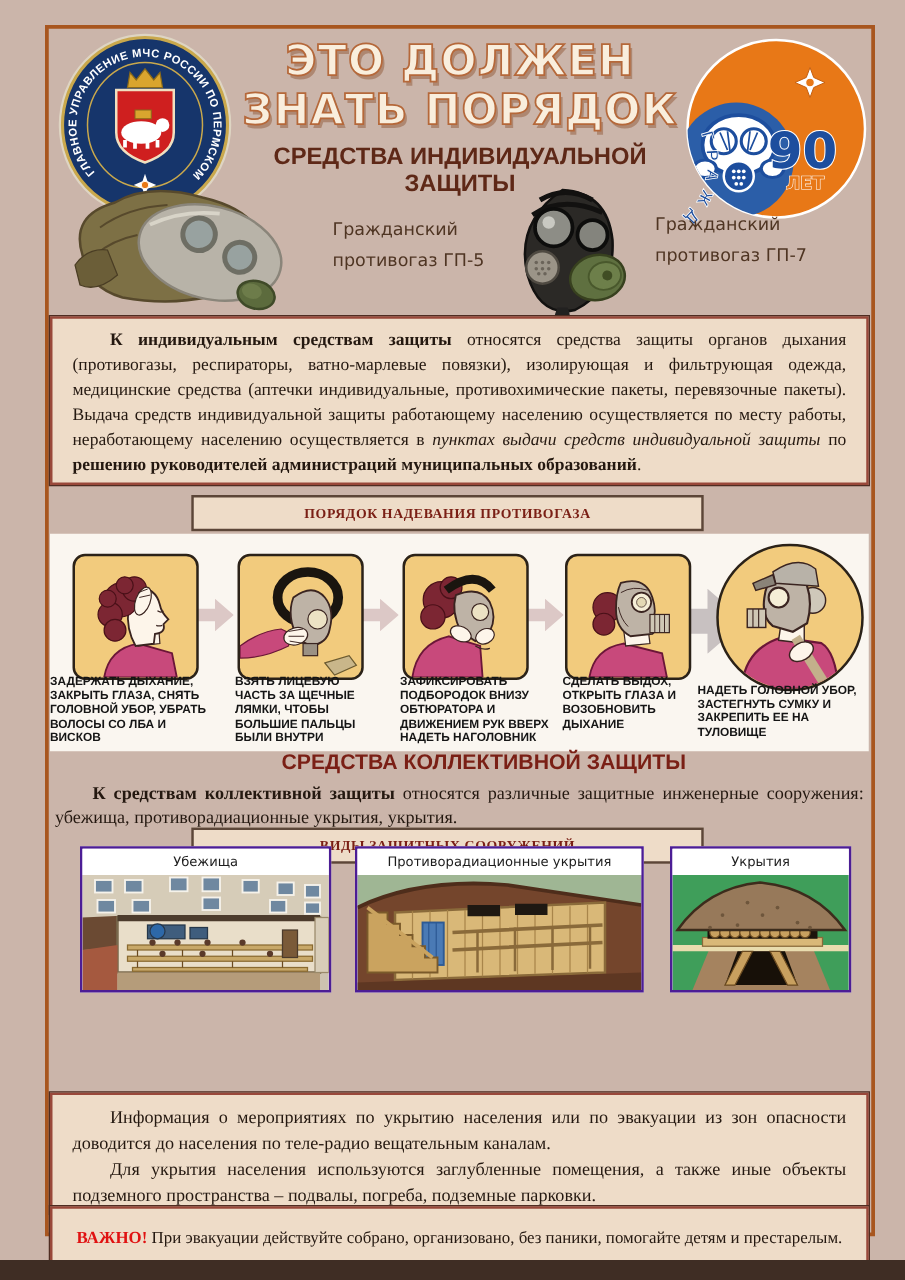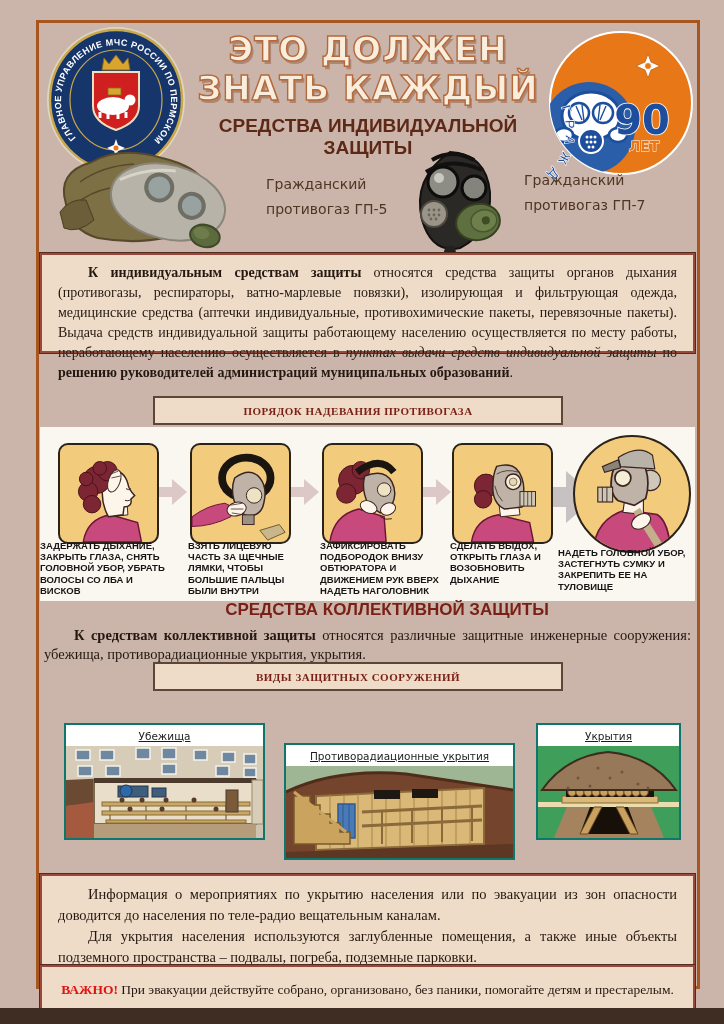--- a/index.html
+++ b/index.html
@@ -35,22 +35,22 @@
   .sq svg,.circ svg{width:100%;height:100%;display:block;}
   .cap{position:absolute;top:113px;font-family:"Liberation Sans",sans-serif;font-weight:bold;
       font-size:9.5px;line-height:1.18;color:#151515;}
   .arrow{position:absolute;top:52px;}
   
   .sect-head{left:0;top:600px;width:724px;text-align:center;font-family:"Liberation Sans",sans-serif;
       font-weight:bold;font-size:17px;color:#7a1f15;padding-left:25px;}
   .coll-text{left:40px;top:622px;width:655px;font-size:14.5px;line-height:19px;text-align:justify;}
   .coll-text p{margin:4px;text-indent:30px;}
   
-  .card{position:absolute;top:723px;height:117px;background:#fff;border:2px solid #0f766e;
-      box-sizing:border-box;text-decoration:underline;}
+  .card{position:absolute;top:677px;height:117px;background:#fff;border:2px solid #4c1d95;
+      box-sizing:border-box;}
   .card-label{height:21px;display:flex;align-items:center;justify-content:center;
       font-family:"DejaVu Sans",sans-serif;font-size:10.5px;color:#1d1d1d;background:#fff;}
   .card svg{display:block;}
   .bottom-band{left:0;top:1008px;width:724px;height:16px;background:#3f2d24;}
   b,strong{font-weight:bold;}
 </style>
 </head>
 <body>
 
 <div class="abs frame"></div>
@@ -74,21 +74,21 @@
     <path d="M54 86 v6 M62 87 v6 M72 87 v6 M80 86 v6" stroke="#ffffff" stroke-width="3"></path>
     <g transform="translate(70,122)">
       <polygon points="0,-9 2,-3 9,0 2,3 0,9 -2,3 -9,0 -2,-3" fill="#ffffff"></polygon>
       <circle r="3" fill="#e87817" stroke="#ffffff" stroke-width="0.8"></circle>
     </g>
   </svg>
 </div>
 
 <div class="abs title-block">
   <div class="title-line">ЭТО ДОЛЖЕН</div>
-  <div class="title-line">ЗНАТЬ КАЖДЫЙ</div>
+  <div class="title-line">ЗНАТЬ ПОРЯДОК</div>
   <div class="subtitle">СРЕДСТВА ИНДИВИДУАЛЬНОЙ ЗАЩИТЫ</div>
 </div>
 
 <div class="abs" style="left:545px;top:30px;width:152px;height:150px;">
   <svg viewBox="0 0 152 150" width="152" height="150">
     <defs>
       <clipPath id="cd-clip">
           <circle cx="76" cy="73" r="71"></circle>
         </clipPath>
       <path id="cd-arc" d="M 14 73 A 62 62 0 1 1 13.9 72.8" fill="none"></path>
@@ -168,21 +168,21 @@
     <g transform="translate(80,76) rotate(-12)">
       <ellipse cx="0" cy="0" rx="22" ry="18" fill="#5f7040" stroke="#38411f" stroke-width="2"></ellipse>
       <ellipse cx="6" cy="0" rx="13" ry="11" fill="#6d7f4a" stroke="#49582c" stroke-width="1.5"></ellipse>
       <circle cx="8" cy="0" r="4" fill="#404d24"></circle>
     </g>
     <path d="M56 100 Q60 108 56 114 L44 114 Q46 104 48 100 Z" fill="#222120"></path>
   </svg>
 </div>
 <div class="abs mask-label" style="left:524px;top:168px;width:150px;">Гражданский противогаз ГП-7</div>
 
-<div class="abs cream-box intro" style="left:40px;top:253px;width:655px;height:100px;">
+<div class="abs cream-box intro" style="left:40px;top:253px;width:655px;height:135px;">
   <p><b>К индивидуальным средствам защиты</b><span> относятся средства защиты органов дыхания (противогазы, респираторы, ватно-марлевые повязки), изолирующая и фильтрующая одежда, медицинские средства (аптечки индивидуальные, противохимические пакеты, перевязочные пакеты). Выдача средств индивидуальной защиты работающему населению осуществляется по месту работы, неработающему населению осуществляется в </span><i>пунктах выдачи средств индивидуальной защиты</i><span> по </span><b>решению руководителей администраций муниципальных образований</b><span>.</span></p>
 </div>
 
 <div class="abs header-box" style="left:153px;top:396px;width:410px;height:29px;">
   <span>ПОРЯДОК НАДЕВАНИЯ ПРОТИВОГАЗА</span>
 </div>
 
 <div class="abs strip">
 
   <svg class="arrow" style="left:117px;" width="30" height="26" viewBox="0 0 30 26">
@@ -338,21 +338,21 @@
         <circle cx="64" cy="63" r="2.5"></circle>
         <circle cx="96" cy="63" r="2.5"></circle>
       </g>
     <rect x="160" y="44" width="12" height="22" fill="#7a5a38" stroke="#4c3b2c"></rect>
     <path d="M0 60 L28 56 28 92 0 92 Z" fill="#a5593f"></path>
     <path d="M28 78 L190 78 190 92 28 92 Z" fill="#b59c7a"></path>
     <rect x="186" y="34" width="11" height="44" fill="#d8cdb8" stroke="#9a8a6a"></rect>
   </svg>
 </div>
 
-<div class="card" style="left:284px;width:231px;margin-top:20px;">
+<div class="card" style="left:284px;width:231px;">
   <div class="card-label">Противорадиационные укрытия</div>
   <svg viewBox="0 0 227 92" width="227" height="92">
     <rect width="227" height="92" fill="#9fb694"></rect>
     <path d="M0 26 Q50 2 120 8 L227 24 227 92 0 92 Z" fill="#74452c"></path>
     <path d="M0 26 Q50 2 120 8 L227 24" fill="none" stroke="#4e2d1b" stroke-width="3"></path>
     <path d="M30 30 L198 22 198 78 30 84 Z" fill="#d9b878" stroke="#8a6a3a" stroke-width="2"></path>
     <path d="M44 29 V83 M58 29 V82 M72 28 V82 M86 28 V81 M100 27 V81 M114 27 V80 M128 26 V80 M142 26 V79 M156 25 V79 M170 25 V78 M184 24 V78" stroke="#a8854a" stroke-width="1"></path>
     <rect x="88" y="24" width="26" height="9" fill="#1e1812"></rect>
     <rect x="126" y="23" width="26" height="9" fill="#1e1812"></rect>
     <path d="M76 46 L196 40 M76 60 L196 54" stroke="#8a6a3a" stroke-width="3"></path>

